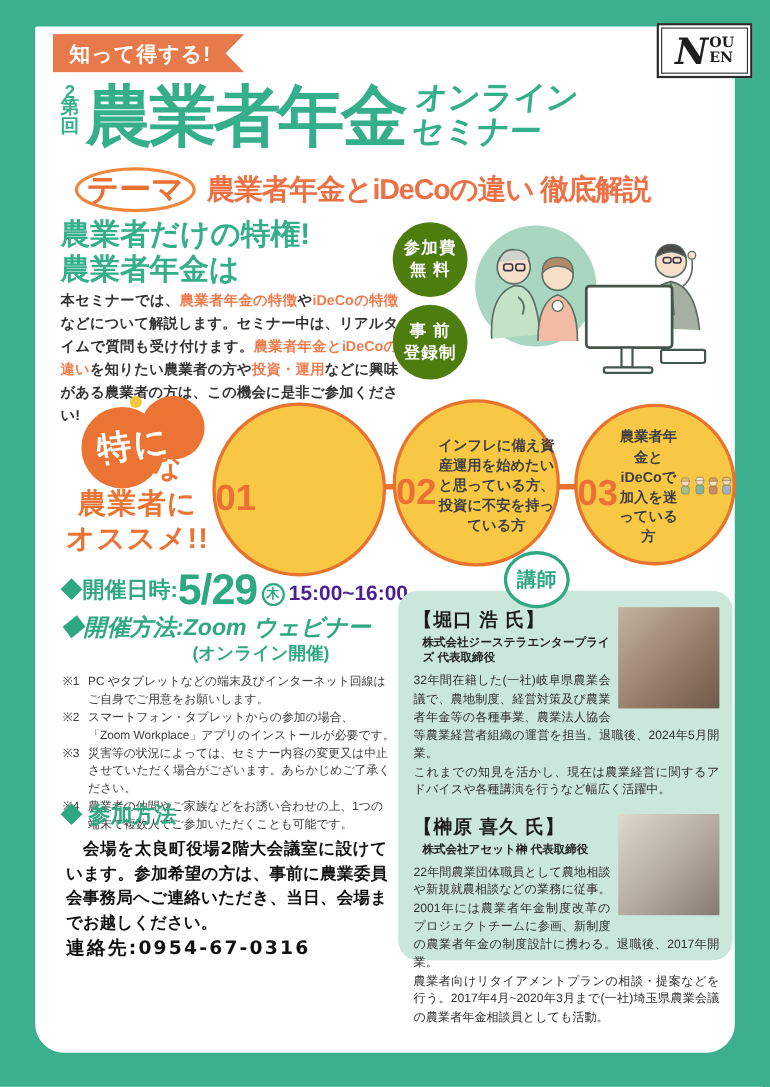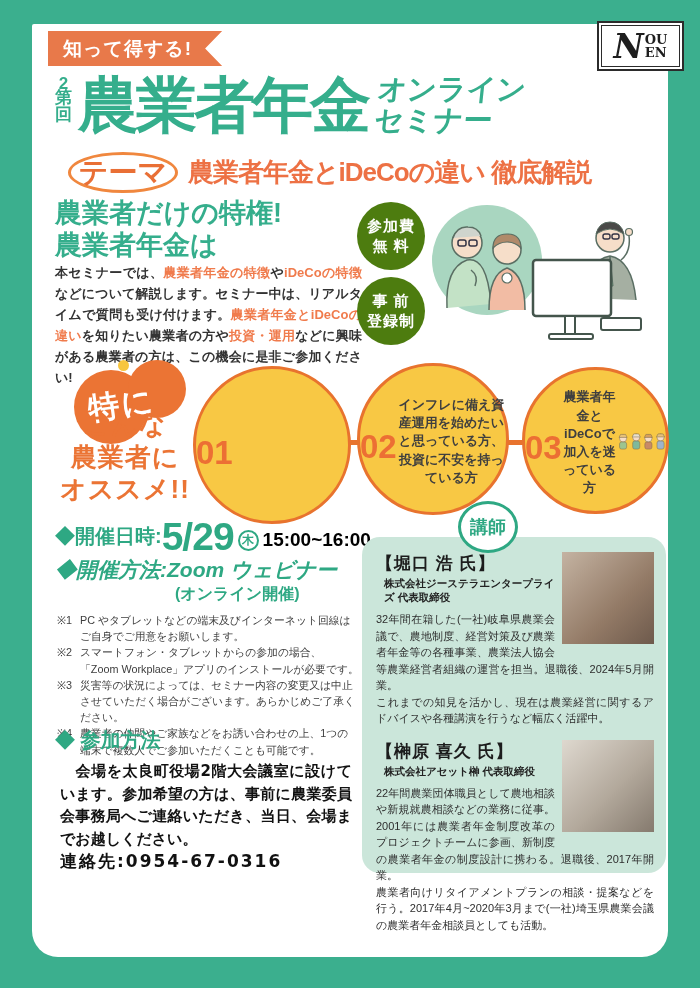--- a/index.html
+++ b/index.html
@@ -114,21 +114,21 @@
   .yc3 .farmers { margin-top:0px; }
   
   .sched { position:absolute; left:55px; top:517px; display:flex; align-items:center; white-space:nowrap; }
   .sched .lab { color:#2EA883; font-size:20px; font-weight:900; }
   .sched .date { color:#2EA883; font-size:39px; font-weight:900; letter-spacing:-1px; line-height:1; }
   .sched .day {
     width:21px; height:21px; border:2px solid #2EA883; border-radius:50%;
     color:#2EA883; font-size:12px; font-weight:900;
     display:flex; align-items:center; justify-content:center; margin:8px 4px 0 4px;
   }
-  .sched .time { color:#000000; font-size:19px; font-weight:900; margin-top:6px; }
+  .sched .time { color:#4c1d95; font-size:19px; font-weight:900; margin-top:6px; }
   .method { position:absolute; left:55px; top:556px; color:#2EA883; font-size:21px; font-weight:900; white-space:nowrap;font-style:italic; }
   .method-sub { position:absolute; left:175px; top:584px; color:#2EA883; font-size:16px; font-weight:900; }
   
   .notes { position:absolute; left:57px; top:612px; width:302px; font-size:10.8px; color:#3d3d3d; line-height:1.5; }
   .note { display:flex; }
   .note .mk { flex:none; width:23px; }
   
   .part-head { position:absolute; left:55px; top:727px; color:#2EA883; font-size:20px; font-weight:900; }
   .part-body {
     position:absolute; left:60px; top:760px; width:292px;

